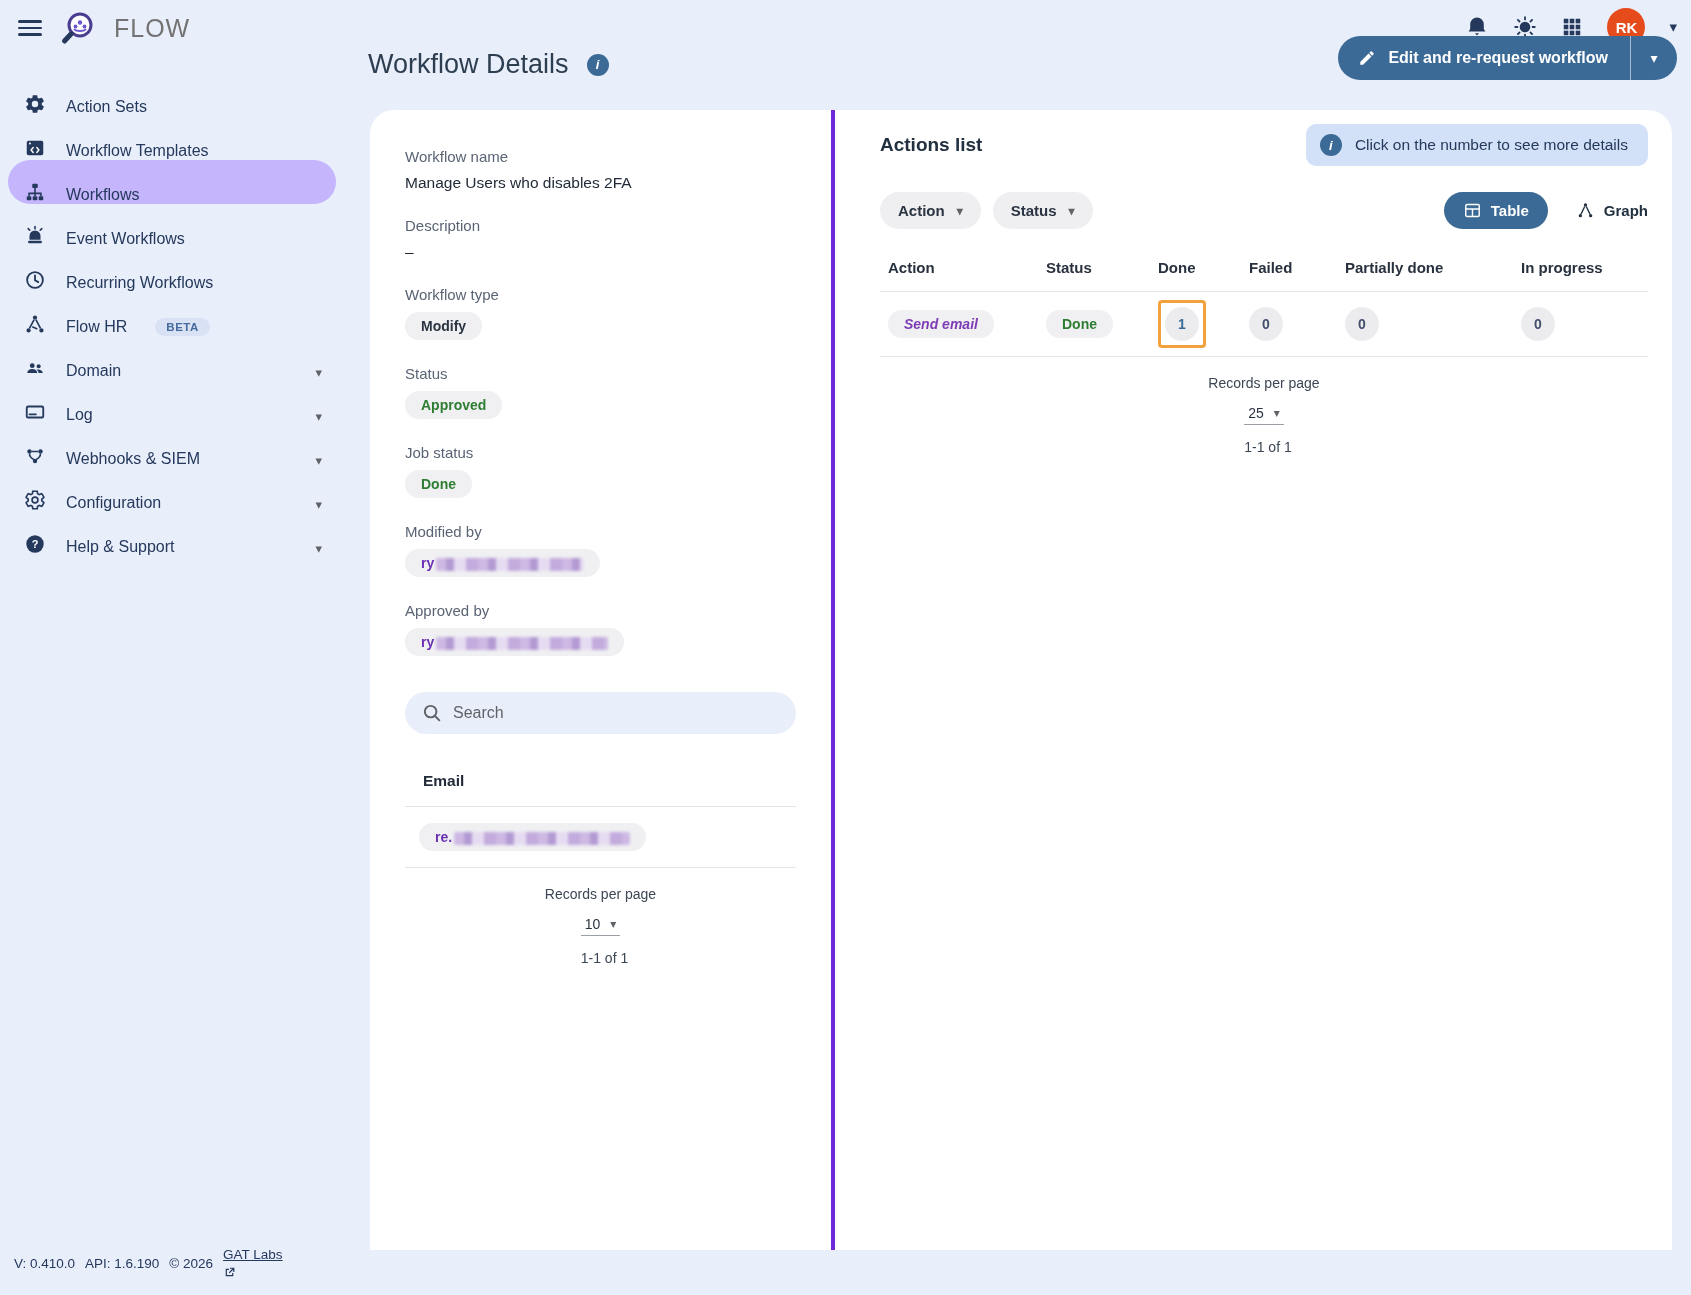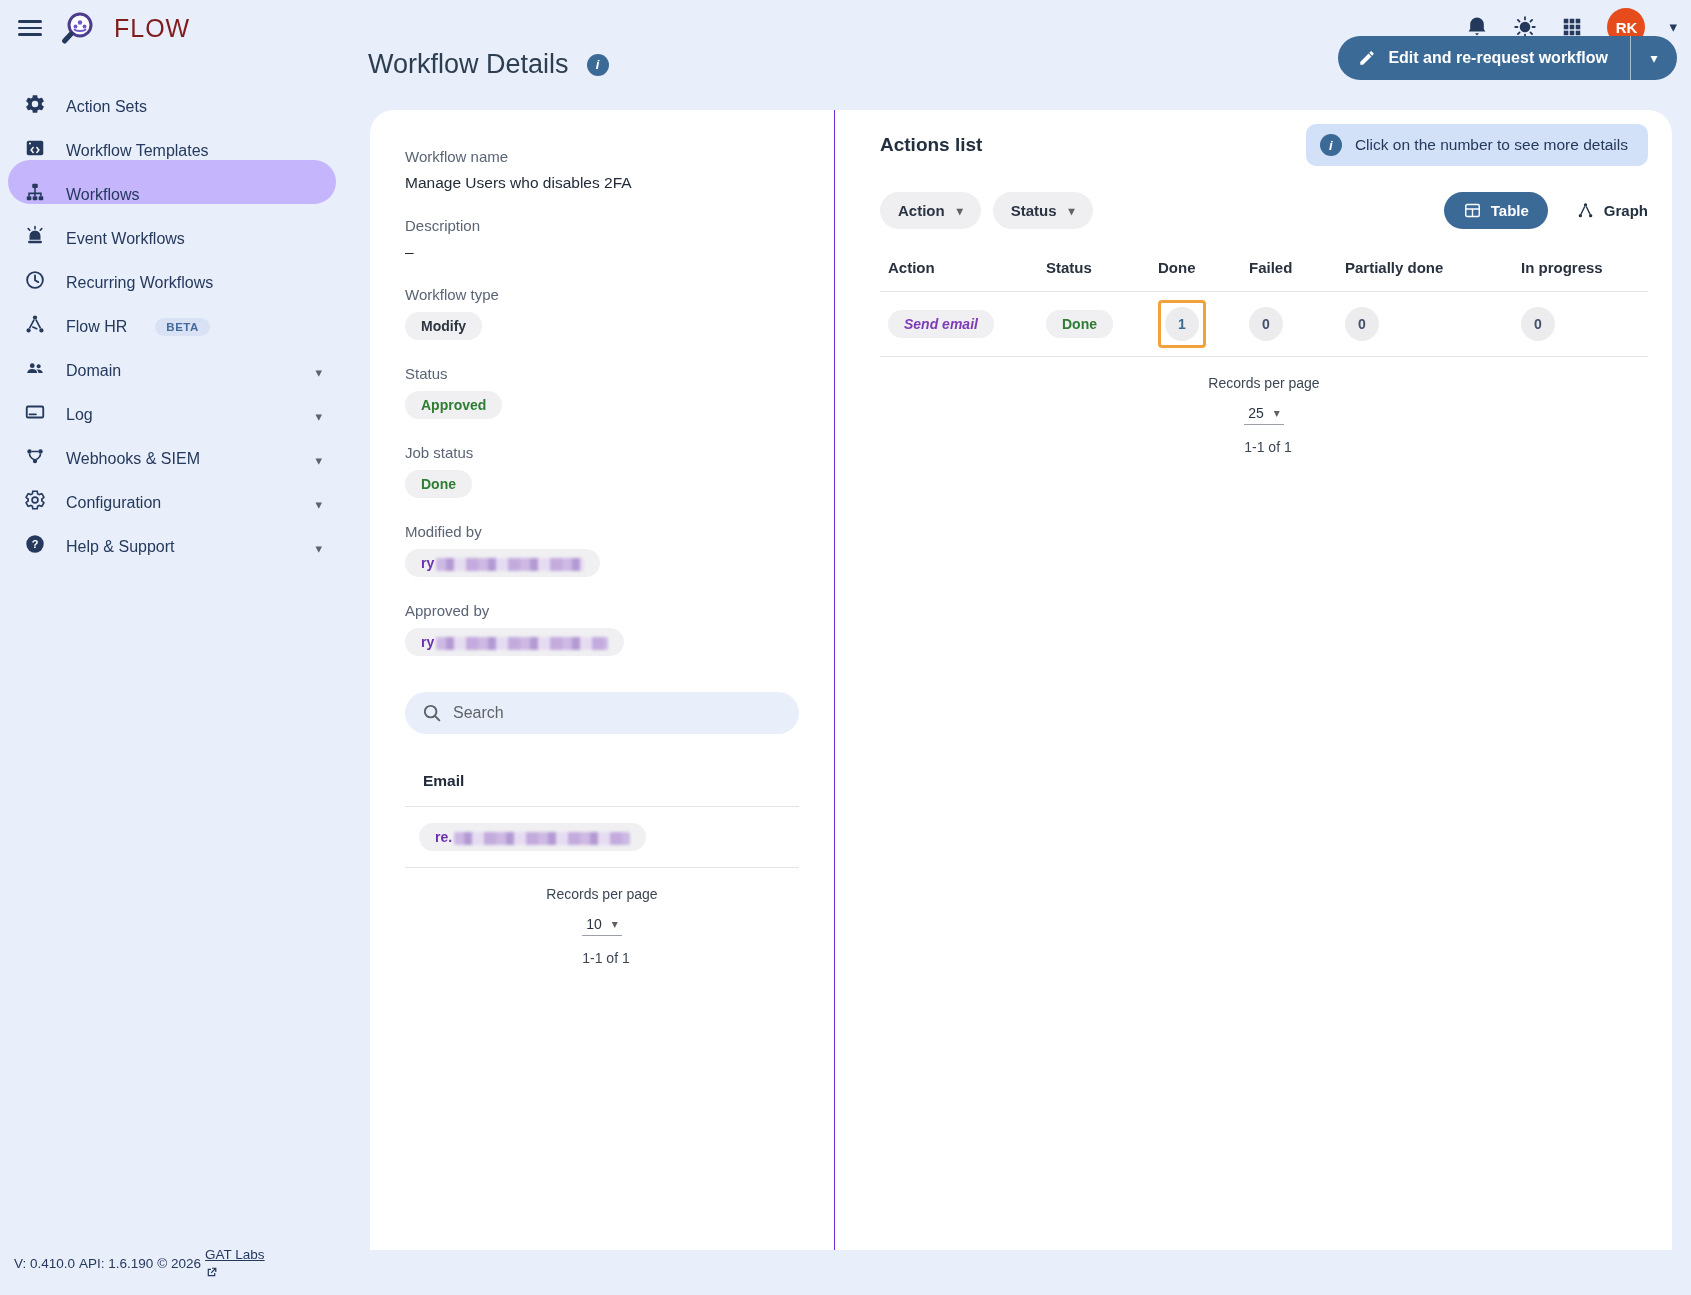--- a/index.html
+++ b/index.html
@@ -9,51 +9,51 @@
     background:#e9eefb;
     color:#24395b;
     position:relative;
   }
   
   .sidebar { position:absolute; left:0; top:0; width:340px; height:100%; display:flex; flex-direction:column; }
   .logo-row { display:flex; align-items:center; gap:16px; padding:10px 0 0 18px; height:46px; }
   .hamburger { width:24px; display:flex; flex-direction:column; gap:4px; cursor:pointer; }
   .hamburger span { display:block; height:2.6px; background:#24395b; border-radius:2px; }
   .logo-mark { width:40px; height:40px; position:relative; }
-  .logo-text { font-size:25px; font-weight:500; letter-spacing:1px; color:#7f1d1d; }
+  .logo-text { font-size:25px; font-weight:500; letter-spacing:1px; color:#737373; }
   nav { margin-top:26px; flex:1; }
   .nav-item { display:flex; align-items:flex-end; gap:18px; height:44px; margin:0 4px 0 8px;
               padding:0 14px 0 14px; border-radius:24px; font-size:16px; color:#24395b; cursor:pointer; }
   .nav-item.selected { background:#c4b5fd; }
   .nav-ico { width:26px; height:24px; display:flex; align-items:center; justify-content:center; flex:none; }
   .chev { margin-left:auto; color:#5f6368; font-size:13px; }
   .beta { background:#d9e2f5; color:#44699b; font-size:11.5px; font-weight:700; padding:3px 11px;
           border-radius:11px; margin-left:10px; letter-spacing:.5px; }
-  .side-footer { padding:0 14px 16px 14px; font-size:13.5px; color:#24395b; display:flex; gap:4px; align-items:center; }
+  .side-footer { padding:0 14px 16px 14px; font-size:13.5px; color:#24395b; display:flex; gap:10px; align-items:center; }
   .side-footer a { color:#24395b; text-decoration:underline; cursor:pointer; display:inline-flex; align-items:flex-start; gap:4px;flex-direction:column; }
   
   .top-icons { position:absolute; top:8px; right:14px; display:flex; align-items:center; gap:24px; }
   .ticon { cursor:pointer; display:flex; align-items:center; }
   .avatar { width:38px; height:38px; border-radius:50%; background:#e64b1c; color:#fff; font-weight:700;
             font-size:15px; display:flex; align-items:center; justify-content:center; cursor:pointer; }
   .caret { color:#24395b; font-size:15px; cursor:pointer; }
   
   .main { position:absolute; left:340px; top:0; right:0; bottom:0; }
   .page-header { display:flex; align-items:flex-end; justify-content:space-between; padding:36px 14px 0 28px; }
   .ph-left { display:flex; align-items:center; gap:18px; }
   .page-title { font-size:27px; font-weight:500; color:#2d3e50; }
   .info-dot { width:22px; height:22px; border-radius:50%; background:#3c6a96; color:#fff; font-size:13px;
               font-weight:700; display:flex; align-items:center; justify-content:center; cursor:pointer; font-style:italic; }
   .edit-btn { display:flex; height:44px; border-radius:22px; background:#3c6a96; color:#fff; overflow:hidden; cursor:pointer; }
   .edit-main { display:flex; align-items:center; gap:12px; padding:0 22px 0 20px; font-size:16px; font-weight:700; }
   .edit-sep { width:1px; background:rgba(255,255,255,.55); margin:0; }
   .edit-caret { width:46px; display:flex; align-items:center; justify-content:center; font-size:14px; }
   
   .card { display:flex; background:#fff; border-radius:24px 24px 0 0; margin:30px 19px 0 30px; height:1140px; overflow:hidden; }
-  .left-col { width:465px; flex:none; border-right:1px solid #6d28d9; padding:38px 35px 0 35px; }
+  .left-col { width:465px; flex:none; border-right:4px solid #6d28d9; padding:38px 35px 0 35px; }
   .field { margin-bottom:25px; }
   .f-label { color:#5a6474; font-size:15px; font-weight:500; margin-bottom:9px; }
   .f-value { color:#222b38; font-size:15.5px; }
   .pill { display:inline-block; padding:6px 16px; border-radius:17px; background:#f0f0f2;
           font-size:14px; font-weight:600; color:#2b3442; }
   .pill.green { color:#2e7d32; }
   .pill.purple { color:#7d3cb5;font-style:italic; }
   .prefix { color:#6b2fb3; font-weight:600; font-size:14px; }
   .redact { display:inline-block; height:13px; border-radius:2px; vertical-align:middle; margin-left:2px;
             background:repeating-linear-gradient(90deg,#cdb9e4 0 10px,#b39ad3 10px 18px,#e6dcf2 18px 30px,#c3abdd 30px 42px);

